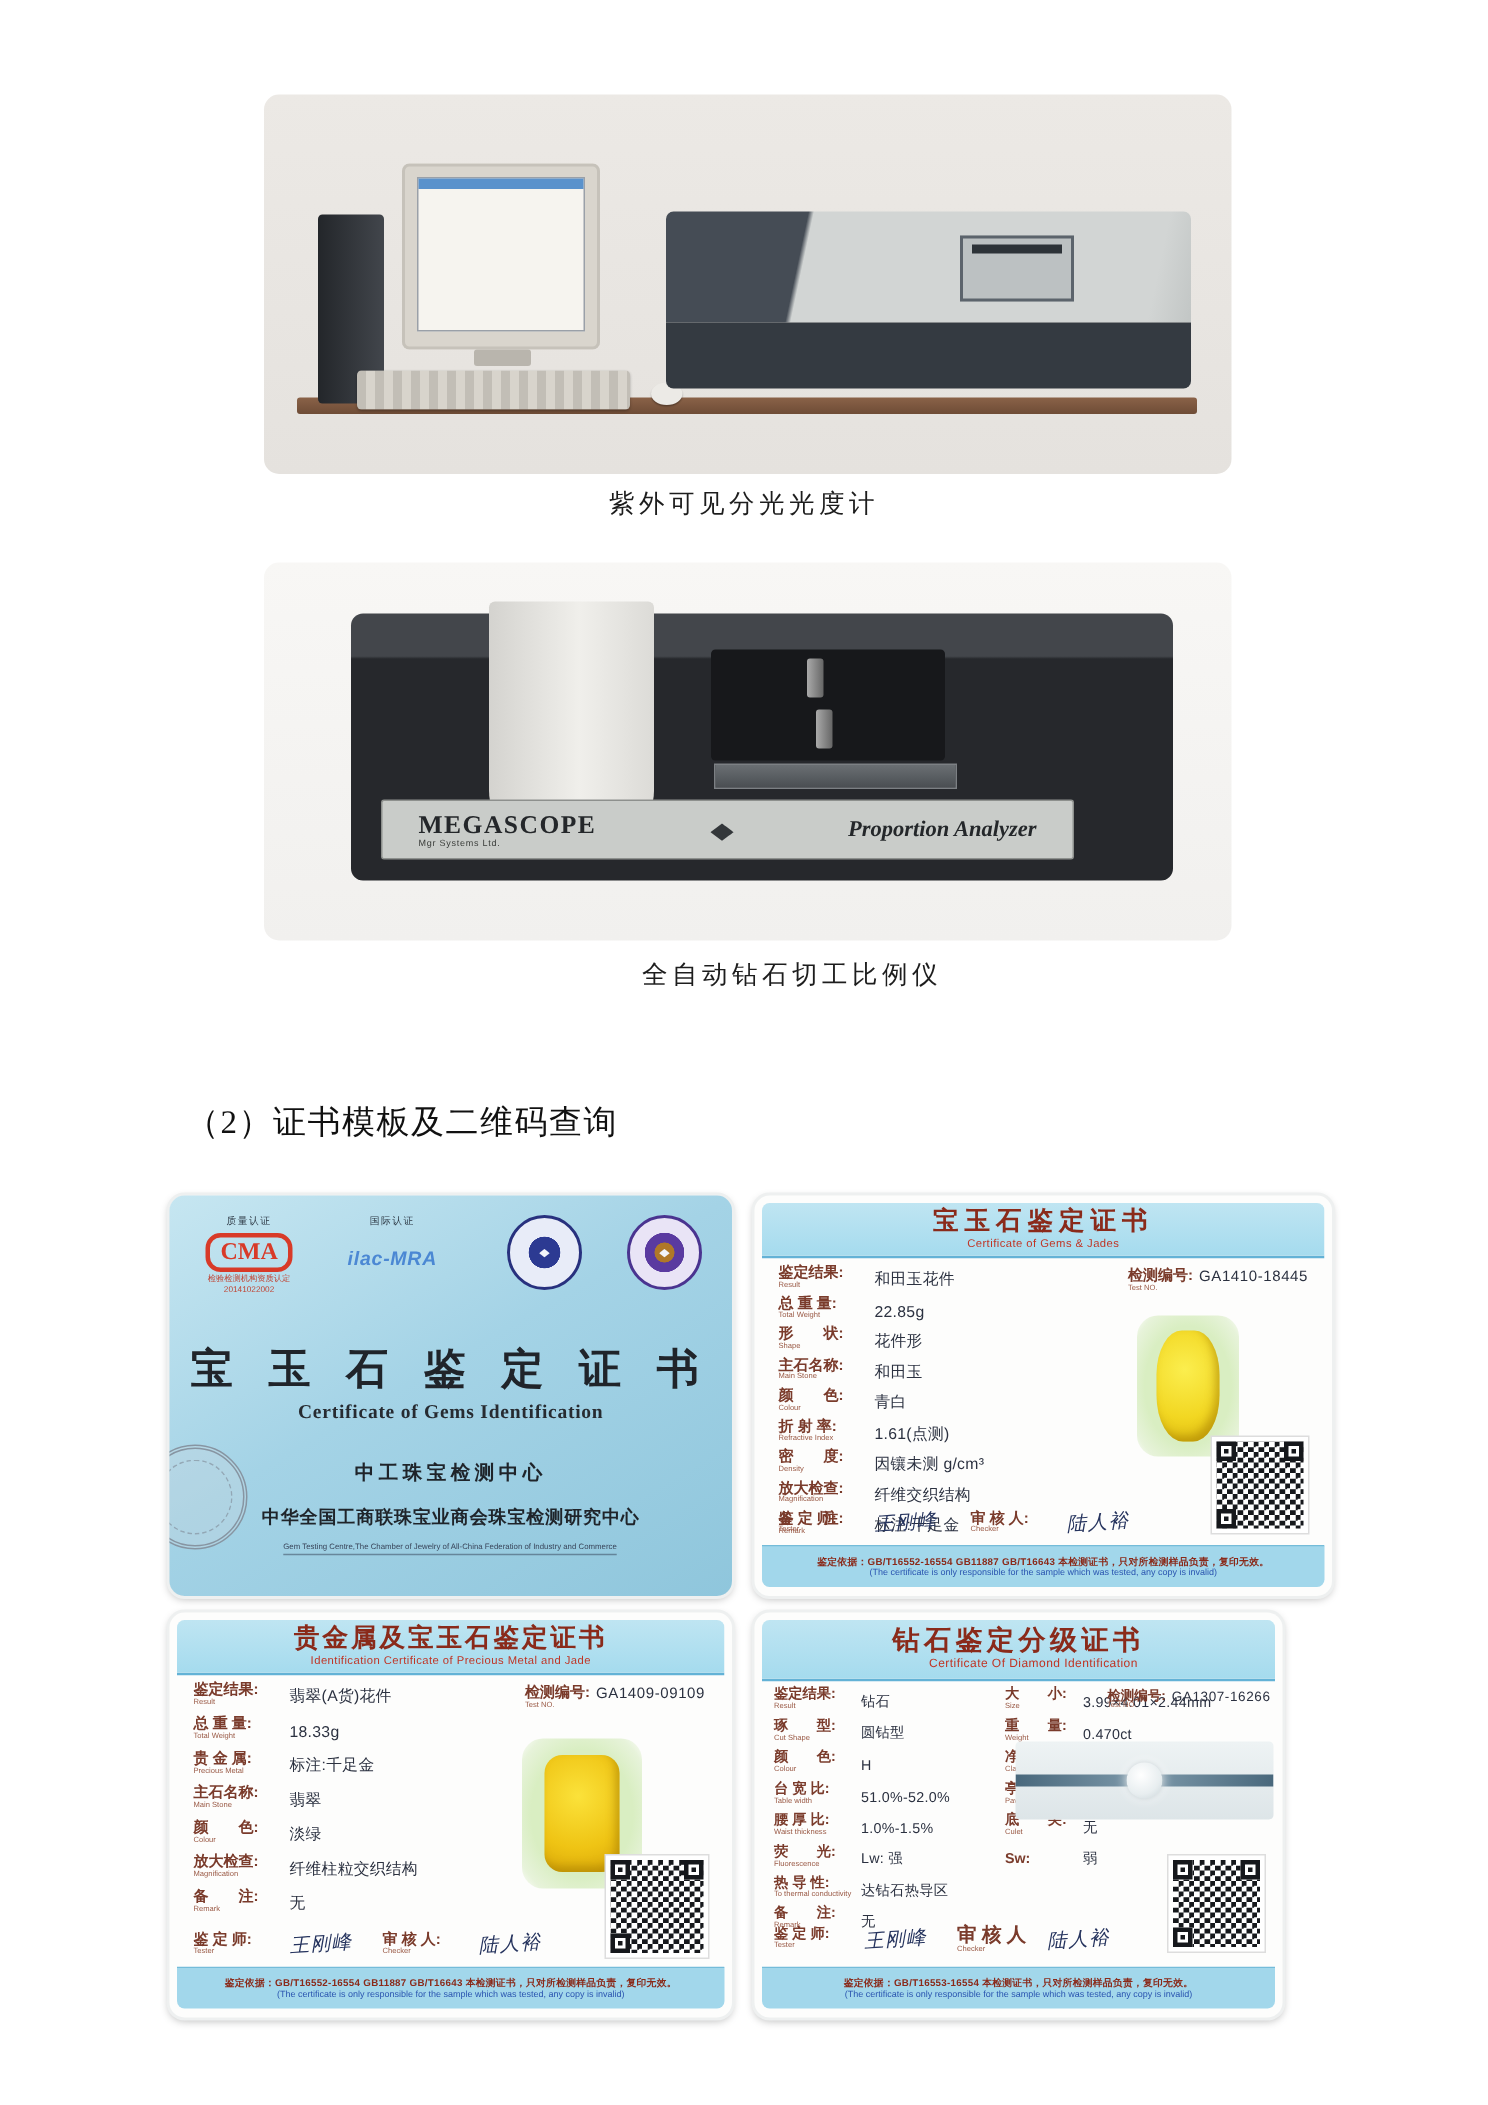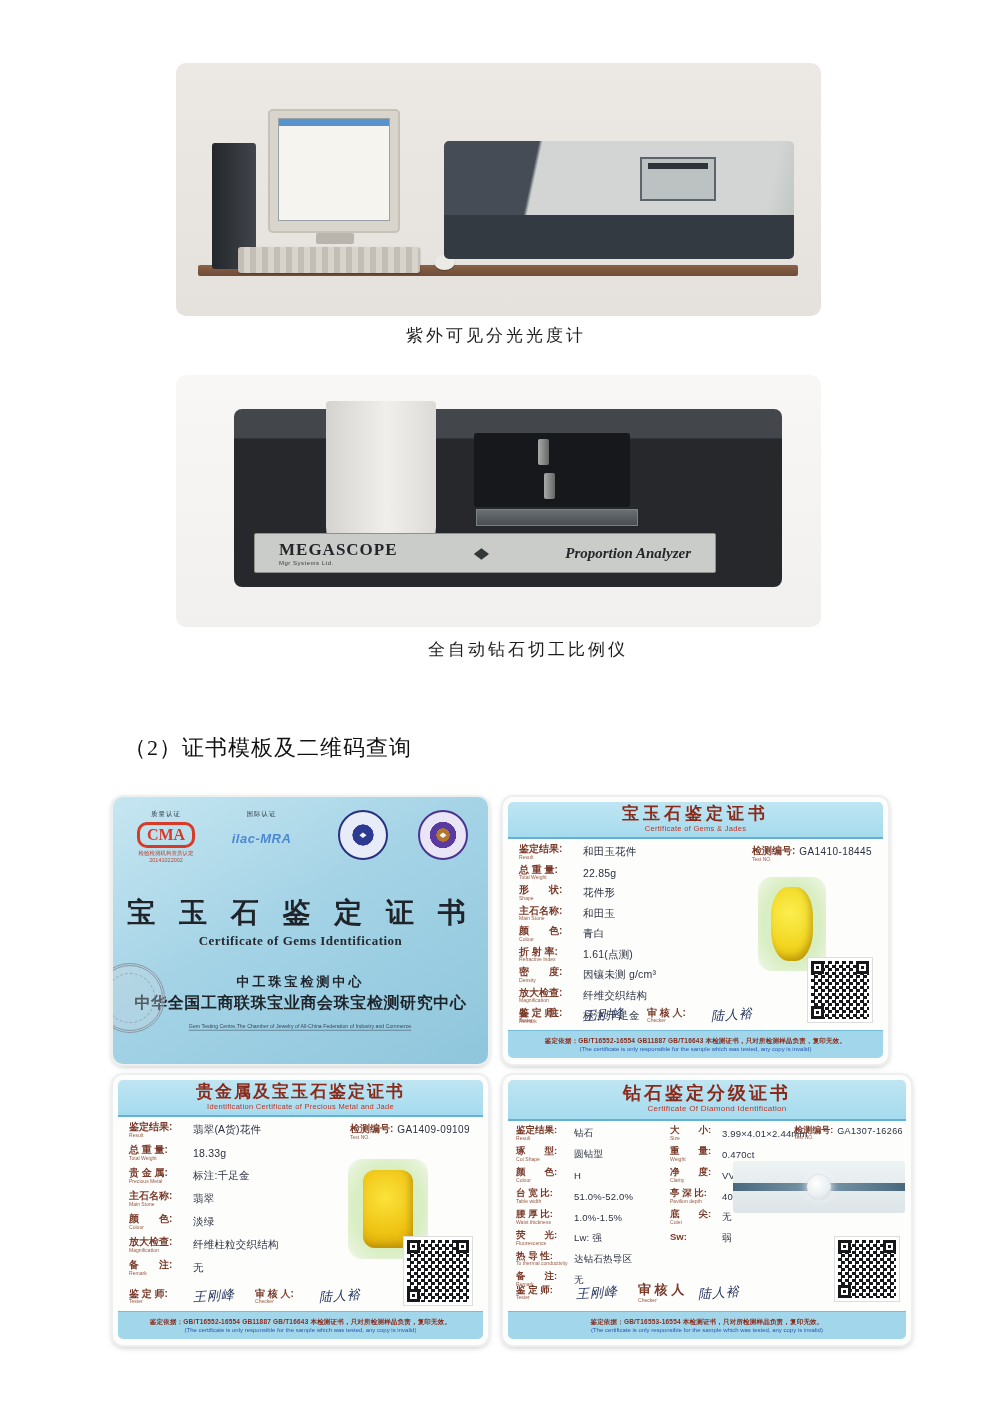--- a/index.html
+++ b/index.html
@@ -46,33 +46,33 @@
   .cap1{top:324px;} .cap2{top:638px;margin-left:32px;}
   .heading{position:absolute;left:124px;top:733px;font-family:"Liberation Serif",serif;font-size:22px;color:#111;letter-spacing:1px;}
 
   
   .cert{position:absolute;border-radius:10px;overflow:hidden;background:#fdfdfc;
         box-shadow:0 0 0 2px #eef0f0,0 2px 6px rgba(0,0,0,.28);}
   .cert1{left:113px;top:797px;width:375px;height:267px;
          background:linear-gradient(150deg,#c6e6f1 0%,#a4d3e6 45%,#8fc6dc 100%);}
   .cert2{left:503px;top:797px;width:385px;height:267px;}
   .cert3{left:113px;top:1075px;width:375px;height:270px;}
-  .cert4{left:503px;top:1075px;width:408px;height:270px;}
+  .cert4{left:503px;top:1075px;width:352px;height:270px;}
 
   .band-top{position:relative;margin:5px 5px 0;height:37px;background:linear-gradient(#bfe5f2,#a5dbee);
             border-bottom:2px solid #63b2d6;text-align:center;padding-top:3px;box-sizing:border-box;border-radius:5px 5px 0 0;}
   .band-top .t-cn{font-size:17px;font-weight:bold;color:#8a2a1a;letter-spacing:4px;line-height:1.1;}
   .band-top .t-en{font-size:7.5px;color:#c03424;letter-spacing:.3px;}
   .band-bottom{position:absolute;left:5px;right:5px;bottom:6px;height:27px;background:#a2d7eb;border-radius:0 0 5px 5px;
                display:flex;flex-direction:column;justify-content:center;text-align:center;border-top:1px solid #74bcd9;}
   .band-bottom .f-cn{font-size:6.5px;font-weight:bold;color:#8a2a1a;letter-spacing:.2px;}
   .band-bottom .f-en{font-size:6px;color:#2a55b0;}
 
   .c-body{position:absolute;left:16px;right:10px;top:46px;bottom:40px;}
-  .frow{display:flex;align-items:center;}
+  .frow{display:flex;align-items:flex-end;}
   .flab{flex:none;color:#7a3b2b;}
   .flab b{display:block;font-size:10px;line-height:1.15;white-space:pre;font-weight:bold;}
   .flab i{display:block;font-style:normal;font-size:5.5px;color:#9a5a46;line-height:1;transform:scale(.92);transform-origin:left top;}
   .fval{font-size:10.5px;color:#2b3140;padding-top:1px;letter-spacing:.2px;}
   .testno{position:absolute;display:flex;gap:4px;align-items:flex-start;}
   .testno .fval{font-size:10px;letter-spacing:.4px;}
 
   .sigrow{position:absolute;left:0;bottom:0;display:flex;align-items:center;gap:8px;}
   .sig{font-family:"DejaVu Serif",serif;font-style:italic;font-size:13px;color:#26345e;transform:rotate(-4deg);letter-spacing:1px;}
 
@@ -100,21 +100,21 @@
   .ilac-wrap{width:86px;margin-left:24px;text-align:center;}
   .ilac-text{margin-top:12px;color:#3a7ad0;font-style:italic;font-weight:bold;font-size:13px;letter-spacing:.5px;opacity:.85;}
   .seal{width:46px;height:46px;border-radius:50%;flex:none;display:flex;align-items:center;justify-content:center;}
   .seal-1{margin-left:36px;border:2px solid #28317e;background:radial-gradient(circle,#2c3a92 0 32%,#e8ecf8 33% 74%,#2c3a92 75% 100%);}
   .seal-2{margin-left:30px;border:2px solid #4a3490;background:radial-gradient(circle,#b07828 0 20%,#5a3aa0 21% 40%,#e9e4f6 41% 74%,#5a3aa0 75% 100%);}
   .seal-core{color:#f2f4fa;font-size:9px;transform:scaleY(.8);}
   .c1-title{margin-top:30px;text-align:center;font-size:28px;font-weight:bold;color:#20242a;letter-spacing:8px;}
   .c1-title-en{text-align:center;font-family:"Liberation Serif",serif;font-weight:bold;font-size:13px;color:#272b31;letter-spacing:.5px;margin-top:1px;}
   .c1-org{margin-top:24px;text-align:center;}
   .c1-org .o1{font-size:13px;font-weight:bold;letter-spacing:3px;color:#1f242a;}
-  .c1-org .o2{font-size:16px;font-weight:bold;letter-spacing:.6px;color:#1f242a;margin-top:2px;}
+  .c1-org .o2{font-size:12px;font-weight:bold;letter-spacing:.6px;color:#1f242a;margin-top:12px;}
   .c1-org .o3{display:inline-block;font-size:5.5px;color:#39455a;border-bottom:1px solid rgba(60,76,96,.55);padding-bottom:1px;transform:scale(.95);}
   .c1-addr{margin:5px 0 0 56px;font-size:8.5px;font-weight:bold;color:#28303c;line-height:1.55;letter-spacing:.3px;}
   .c1-stamp{position:absolute;left:-18px;top:166px;width:64px;height:64px;border-radius:50%;
             border:3px double #8795a2;background:rgba(205,215,222,.30);}
   .c1-stamp::after{content:"";position:absolute;inset:7px;border-radius:50%;border:1px dashed #8795a2;opacity:.7;}
 
   
   .c4-body{position:absolute;left:13px;right:8px;top:50px;bottom:42px;}
   .c4-grid{display:grid;grid-template-columns:150px 168px;column-gap:4px;row-gap:4.5px;width:322px;}
   .c4-grid .flab b{font-size:9.5px;}

